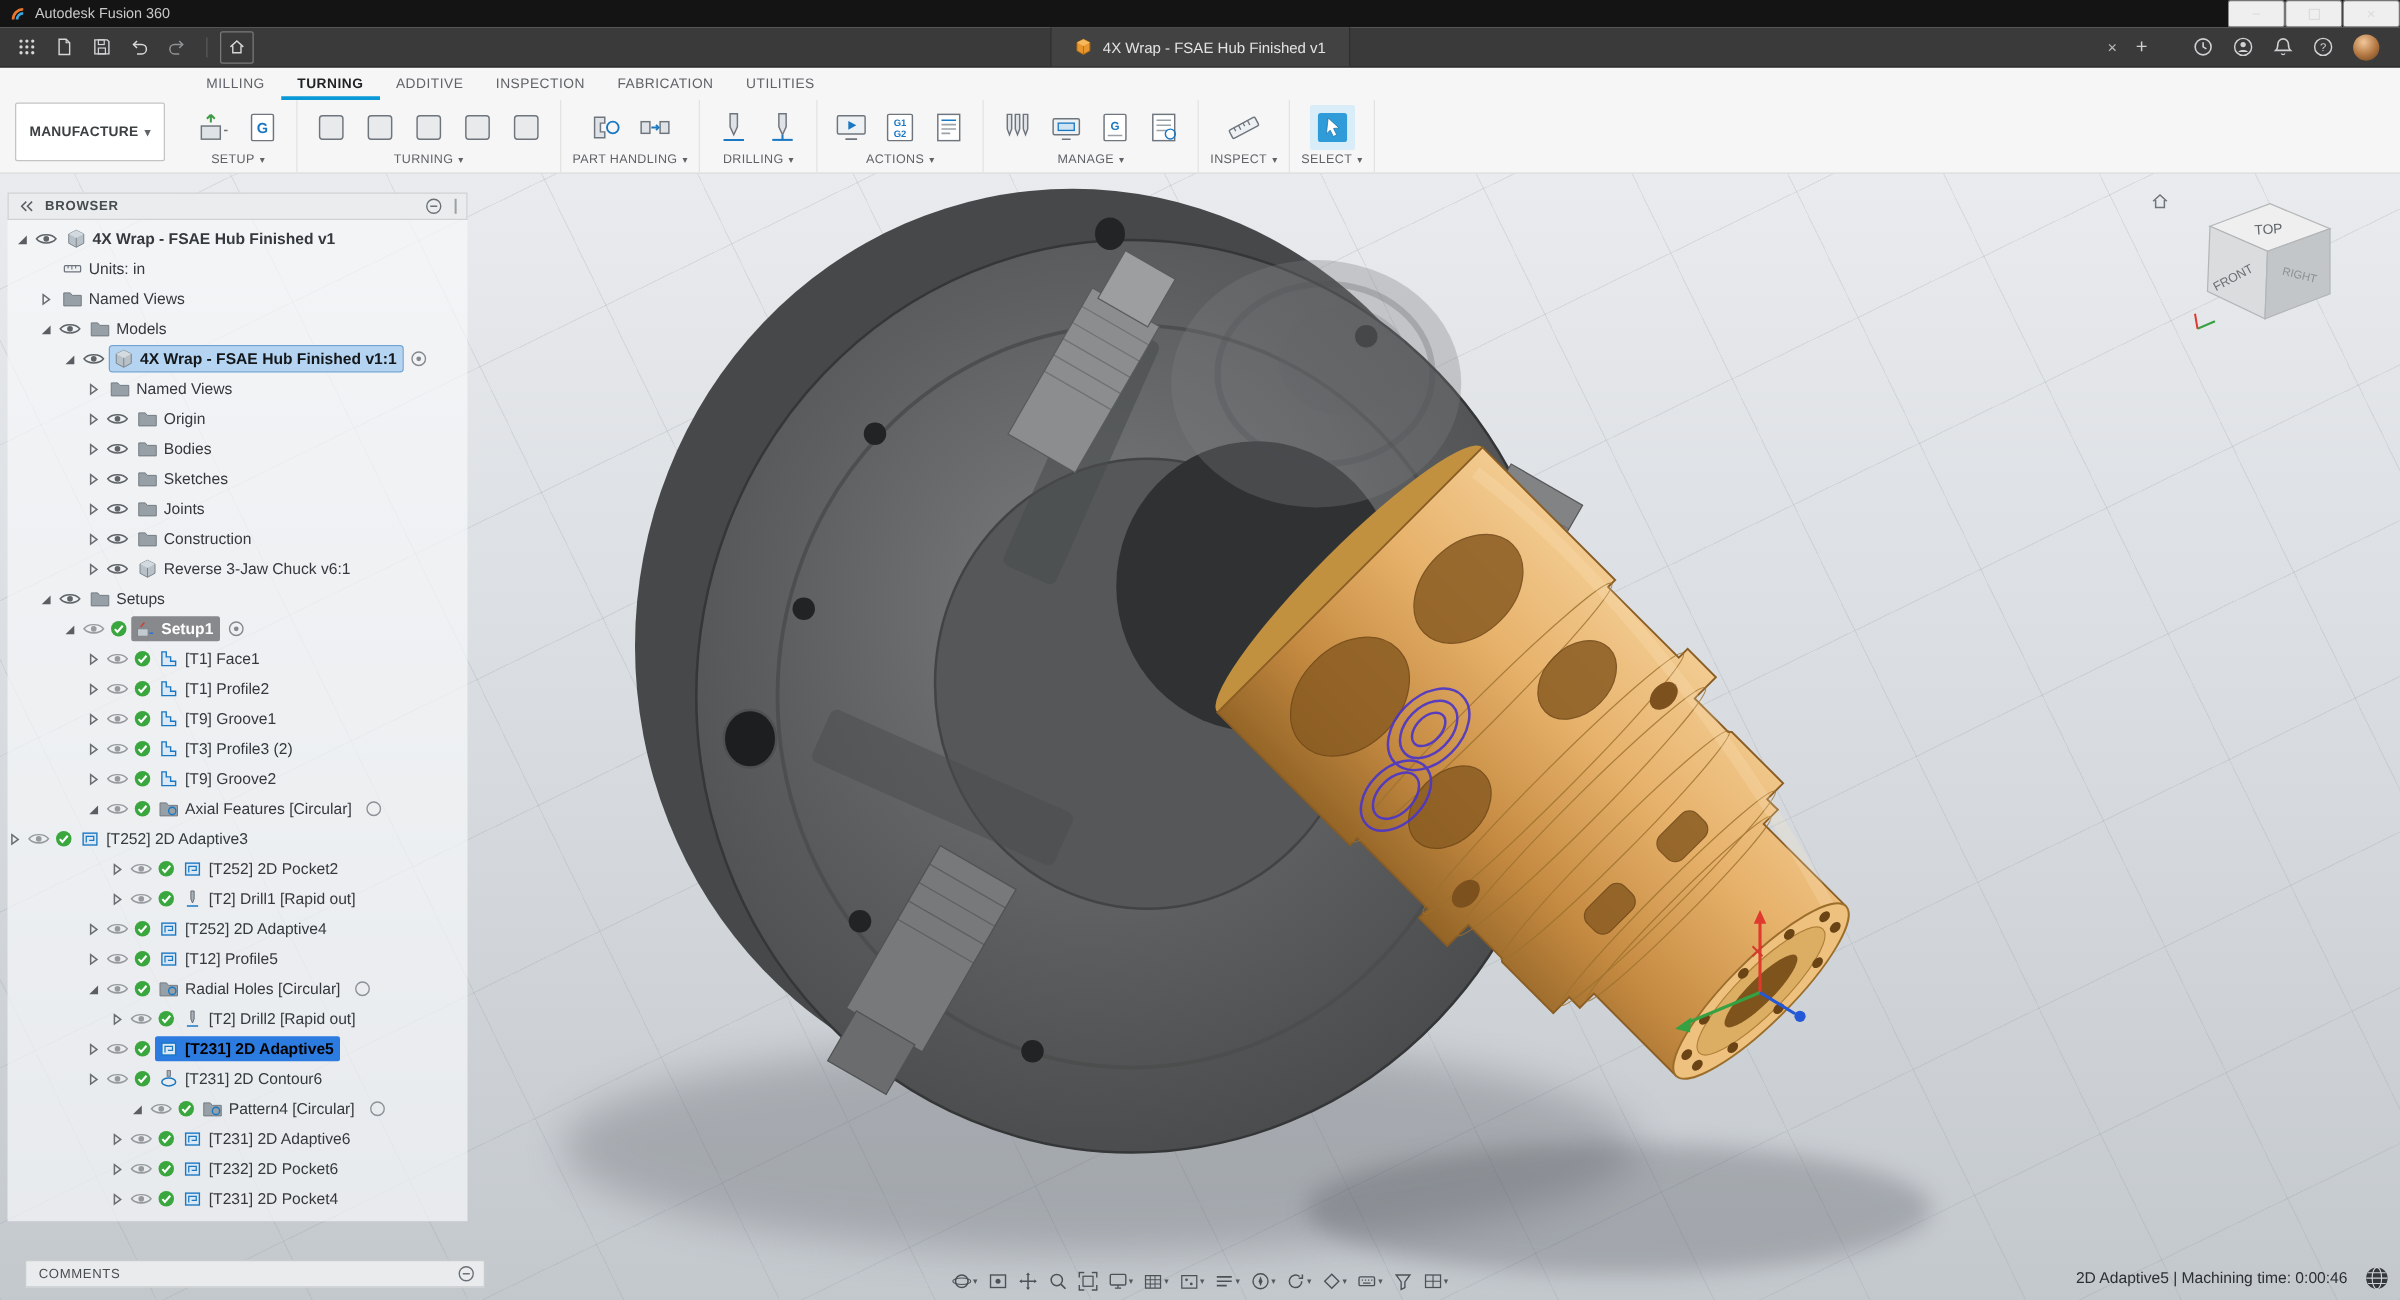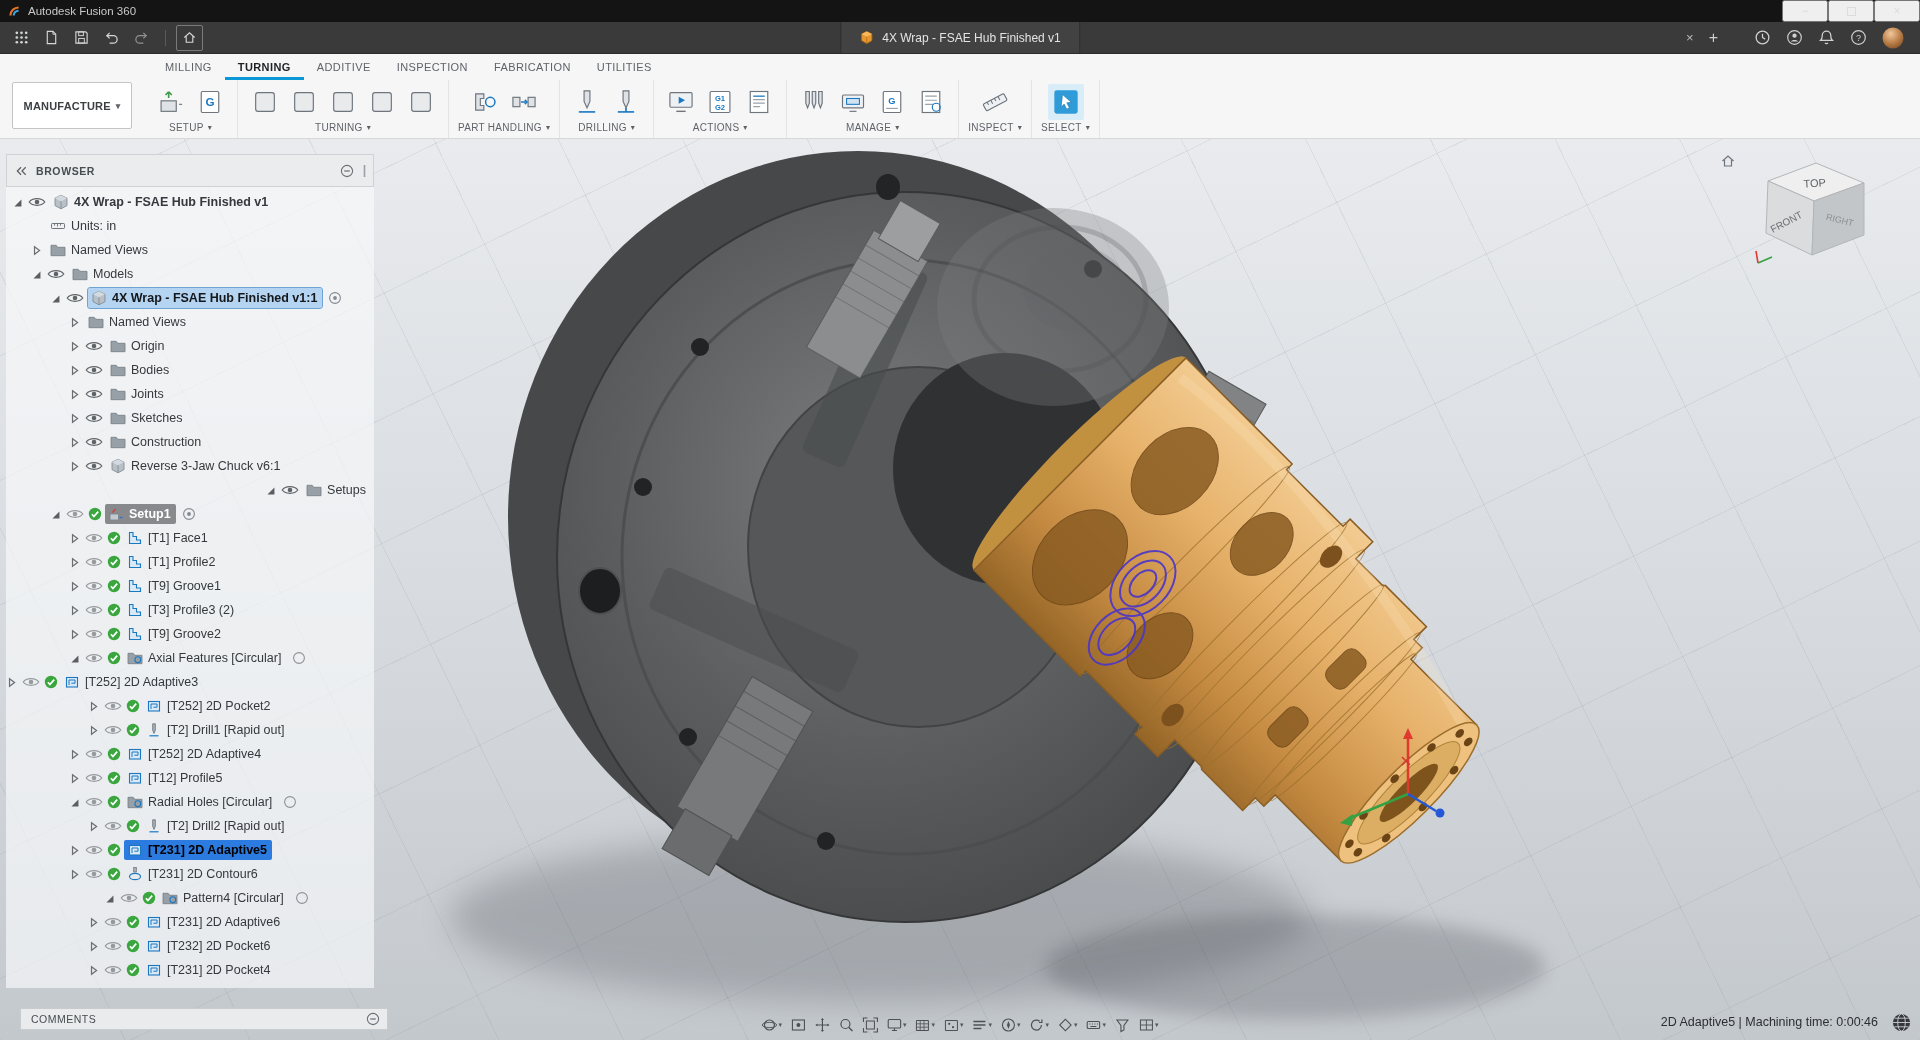--- a/index.html
+++ b/index.html
@@ -50,21 +50,21 @@
   .canvas { position:absolute; left:0; right:0; top:139px; bottom:0; overflow:hidden;
     background:
       repeating-linear-gradient(64deg,  rgba(128,136,144,.14) 0 1px, transparent 1px 112px),
       repeating-linear-gradient(-26deg, rgba(128,136,144,.14) 0 1px, transparent 1px 112px),
       linear-gradient(180deg, #e9ebee 0%, #d6dade 55%, #c3c8cd 100%);
   }
   .scene { position:absolute; inset:0; }
 
   
   .browser { position:absolute; left:6px; top:15px; width:368px; z-index:5; }
-  .b-header { height:33px; background:rgba(234,236,237,.95); border:1px solid #cfd2d4; display:flex; align-items:center; padding: 0 6px 0 8px; gap:8px; }
+  .b-header { height:22px; background:rgba(234,236,237,.95); border:1px solid #cfd2d4; display:flex; align-items:center; padding: 0 6px 0 8px; gap:8px; }
   .b-chevrons { width:13px; height:10px; display:inline-flex; background:none; border:none; }
   .b-title { font-size:10.5px; color:#474c50; letter-spacing:.6px; font-weight:bold; flex:1; }
   .b-min { width:14px; height:14px; display:inline-flex; background:none; border:none; }
   .b-grip { width:5px; height:14px; display:inline-flex; }
   .b-tree { background:rgba(247,249,250,.68); padding:3px 0 6px; }
   .tree-row { display:flex; align-items:center; height:24px; font-size:12.5px; color:#35393d; white-space:nowrap; }
   .tree-row > span { margin-right:3px; flex:none; }
   .t-caret { width:13px; height:11px; display:inline-flex; }
   .t-eye { width:19px; height:12px; display:inline-flex; }
   .has-check .t-eye { opacity:.6; }
@@ -789,42 +789,42 @@
               <path d="M1.2 6C4.4 1.6 13.6 1.6 16.8 6 13.6 10.4 4.4 10.4 1.2 6Z" fill="none" stroke="#5f6468" stroke-width="1.2"></path>
               <circle cx="9" cy="6" r="2.3" fill="#5f6468"></circle>
             </svg>
           </span>
           <span class="t-core">
             <span class="t-ico">
               <svg viewBox="0 0 16 13">
                 <path d="M1 1.8h5.2L7.8 3.8H15v8.4H1z" fill="#98a0a7" stroke="#747c83" stroke-width=".8"></path>
               </svg>
             </span>
-            <span class="t-label">Joints</span>
+            <span class="t-label">Sketches</span>
           </span>
         </div>
         <div class="tree-row" style="padding-left: 63px;">
           <span class="t-caret">
             <svg viewBox="0 0 10 10">
               <path d="M3.2 1.6l4.6 3.4-4.6 3.4z" fill="none" stroke="#6a6e72" stroke-width="1.1"></path>
             </svg>
           </span>
           <span class="t-eye">
             <svg viewBox="0 0 18 12">
               <path d="M1.2 6C4.4 1.6 13.6 1.6 16.8 6 13.6 10.4 4.4 10.4 1.2 6Z" fill="none" stroke="#5f6468" stroke-width="1.2"></path>
               <circle cx="9" cy="6" r="2.3" fill="#5f6468"></circle>
             </svg>
           </span>
           <span class="t-core">
             <span class="t-ico">
               <svg viewBox="0 0 16 13">
                 <path d="M1 1.8h5.2L7.8 3.8H15v8.4H1z" fill="#98a0a7" stroke="#747c83" stroke-width=".8"></path>
               </svg>
             </span>
-            <span class="t-label">Sketches</span>
+            <span class="t-label">Joints</span>
           </span>
         </div>
         <div class="tree-row" style="padding-left: 63px;">
           <span class="t-caret">
             <svg viewBox="0 0 10 10">
               <path d="M3.2 1.6l4.6 3.4-4.6 3.4z" fill="none" stroke="#6a6e72" stroke-width="1.1"></path>
             </svg>
           </span>
           <span class="t-eye">
             <svg viewBox="0 0 18 12">
@@ -857,21 +857,21 @@
             <span class="t-ico">
               <svg viewBox="0 0 16 16">
                 <path d="M8 1.2l6 3v7.4l-6 3.2-6-3.2V4.2z" fill="#b9c1c8" stroke="#7c848b" stroke-width=".8"></path>
                 <path d="M8 1.2l6 3L8 7.3 2 4.2z" fill="#d3dae0"></path>
                 <path d="M8 7.3v7.4" stroke="#7c848b" stroke-width=".8"></path>
               </svg>
             </span>
             <span class="t-label">Reverse 3-Jaw Chuck v6:1</span>
           </span>
         </div>
-        <div class="tree-row" style="padding-left: 25px; justify-content: flex-end;">
+        <div class="tree-row" style="padding-left: 25px;">
           <span class="t-caret">
             <svg viewBox="0 0 10 10">
               <path d="M8.6 2.2v6.4H2.2z" fill="#5a5e62"></path>
             </svg>
           </span>
           <span class="t-eye">
             <svg viewBox="0 0 18 12">
               <path d="M1.2 6C4.4 1.6 13.6 1.6 16.8 6 13.6 10.4 4.4 10.4 1.2 6Z" fill="none" stroke="#5f6468" stroke-width="1.2"></path>
               <circle cx="9" cy="6" r="2.3" fill="#5f6468"></circle>
             </svg>

